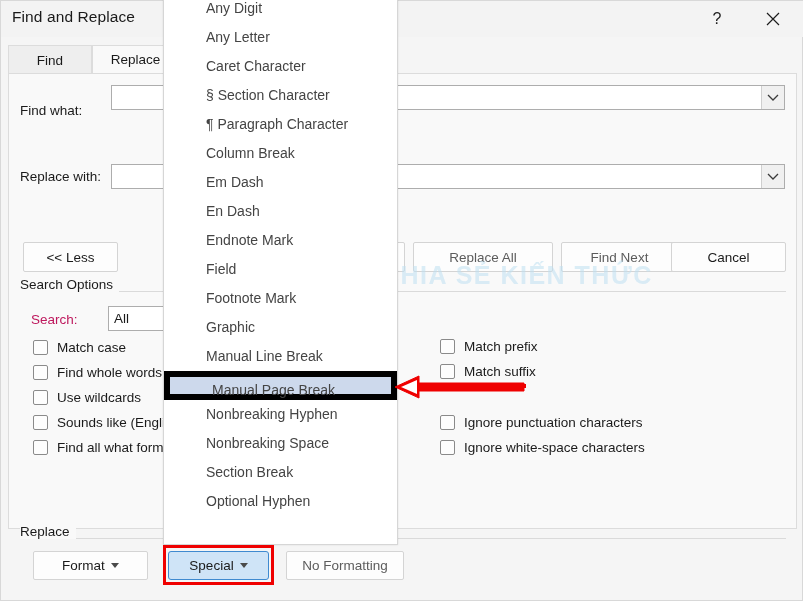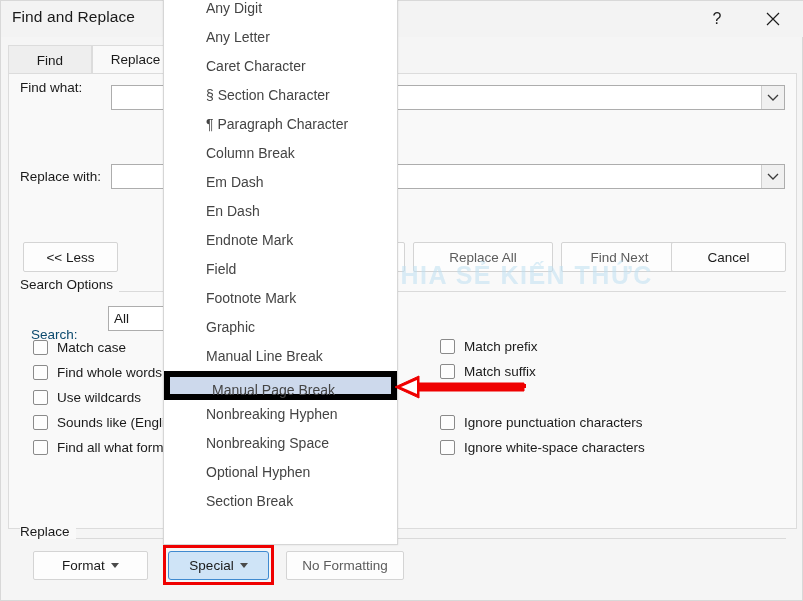--- a/index.html
+++ b/index.html
@@ -104,21 +104,21 @@
     background: #f9f9f9;
     border: 1px solid #dcdcdc;
     box-sizing: border-box;
   }
 
   .field-label {
     position: absolute;
     font-size: 13.5px;
     color: #1a1a1a;
   }
-  #lbl-find-what { left: 19px; top: 79px; }
+  #lbl-find-what { left: 19px; top: 102px; }
   #lbl-replace-with { left: 19px; top: 168px; }
 
   .combo {
     position: absolute;
     height: 25px;
     background: #ffffff;
     border: 1px solid #adadad;
     box-sizing: border-box;
     display: flex;
     align-items: center;
@@ -186,21 +186,21 @@
   #grp-replace        { left: 19px; top: 523px; }
 
   .group-line {
     position: absolute;
     height: 1px;
     background: #dadada;
   }
   #line-search-options { left: 19px; top: 290px; width: 766px; }
   #line-replace        { left: 19px; top: 537px; width: 766px; }
 
-  #lbl-search { position:absolute; left: 30px; top: 311px; font-size:13.5px; color:#0c4a6e;margin-top:15px;}
+  #lbl-search { position:absolute; left: 30px; top: 311px; font-size:13.5px; color:#be185d;}
 
   #search-combo {
     position: absolute;
     left: 107px;
     top: 305px;
     width: 130px;
     height: 25px;
     background: #ffffff;
     border: 1px solid #adadad;
     box-sizing: border-box;
@@ -468,22 +468,22 @@
     <div class="menu-item">Em Dash</div>
     <div class="menu-item">En Dash</div>
     <div class="menu-item">Endnote Mark</div>
     <div class="menu-item">Field</div>
     <div class="menu-item">Footnote Mark</div>
     <div class="menu-item">Graphic</div>
     <div class="menu-item">Manual Line Break</div>
     <div class="menu-item selected">Manual Page Break</div>
     <div class="menu-item">Nonbreaking Hyphen</div>
     <div class="menu-item">Nonbreaking Space</div>
+    <div class="menu-item">Section Break</div>
     <div class="menu-item">Optional Hyphen</div>
-    <div class="menu-item">Section Break</div>
   </div>
 
   <div id="red-underline"></div>
 
   <svg id="red-arrow-menu" viewBox="0 0 132 28">
     <path d="M2 14 L26 3 L26 10 L131 10 L131 18 L26 18 L26 25 Z" fill="#ef0000" stroke="#ef0000" stroke-width="1"></path>
     <path d="M8 14 L24 7 L24 21 Z" fill="#ffffff"></path>
   </svg>
 
   <div id="special-redbox"></div>

